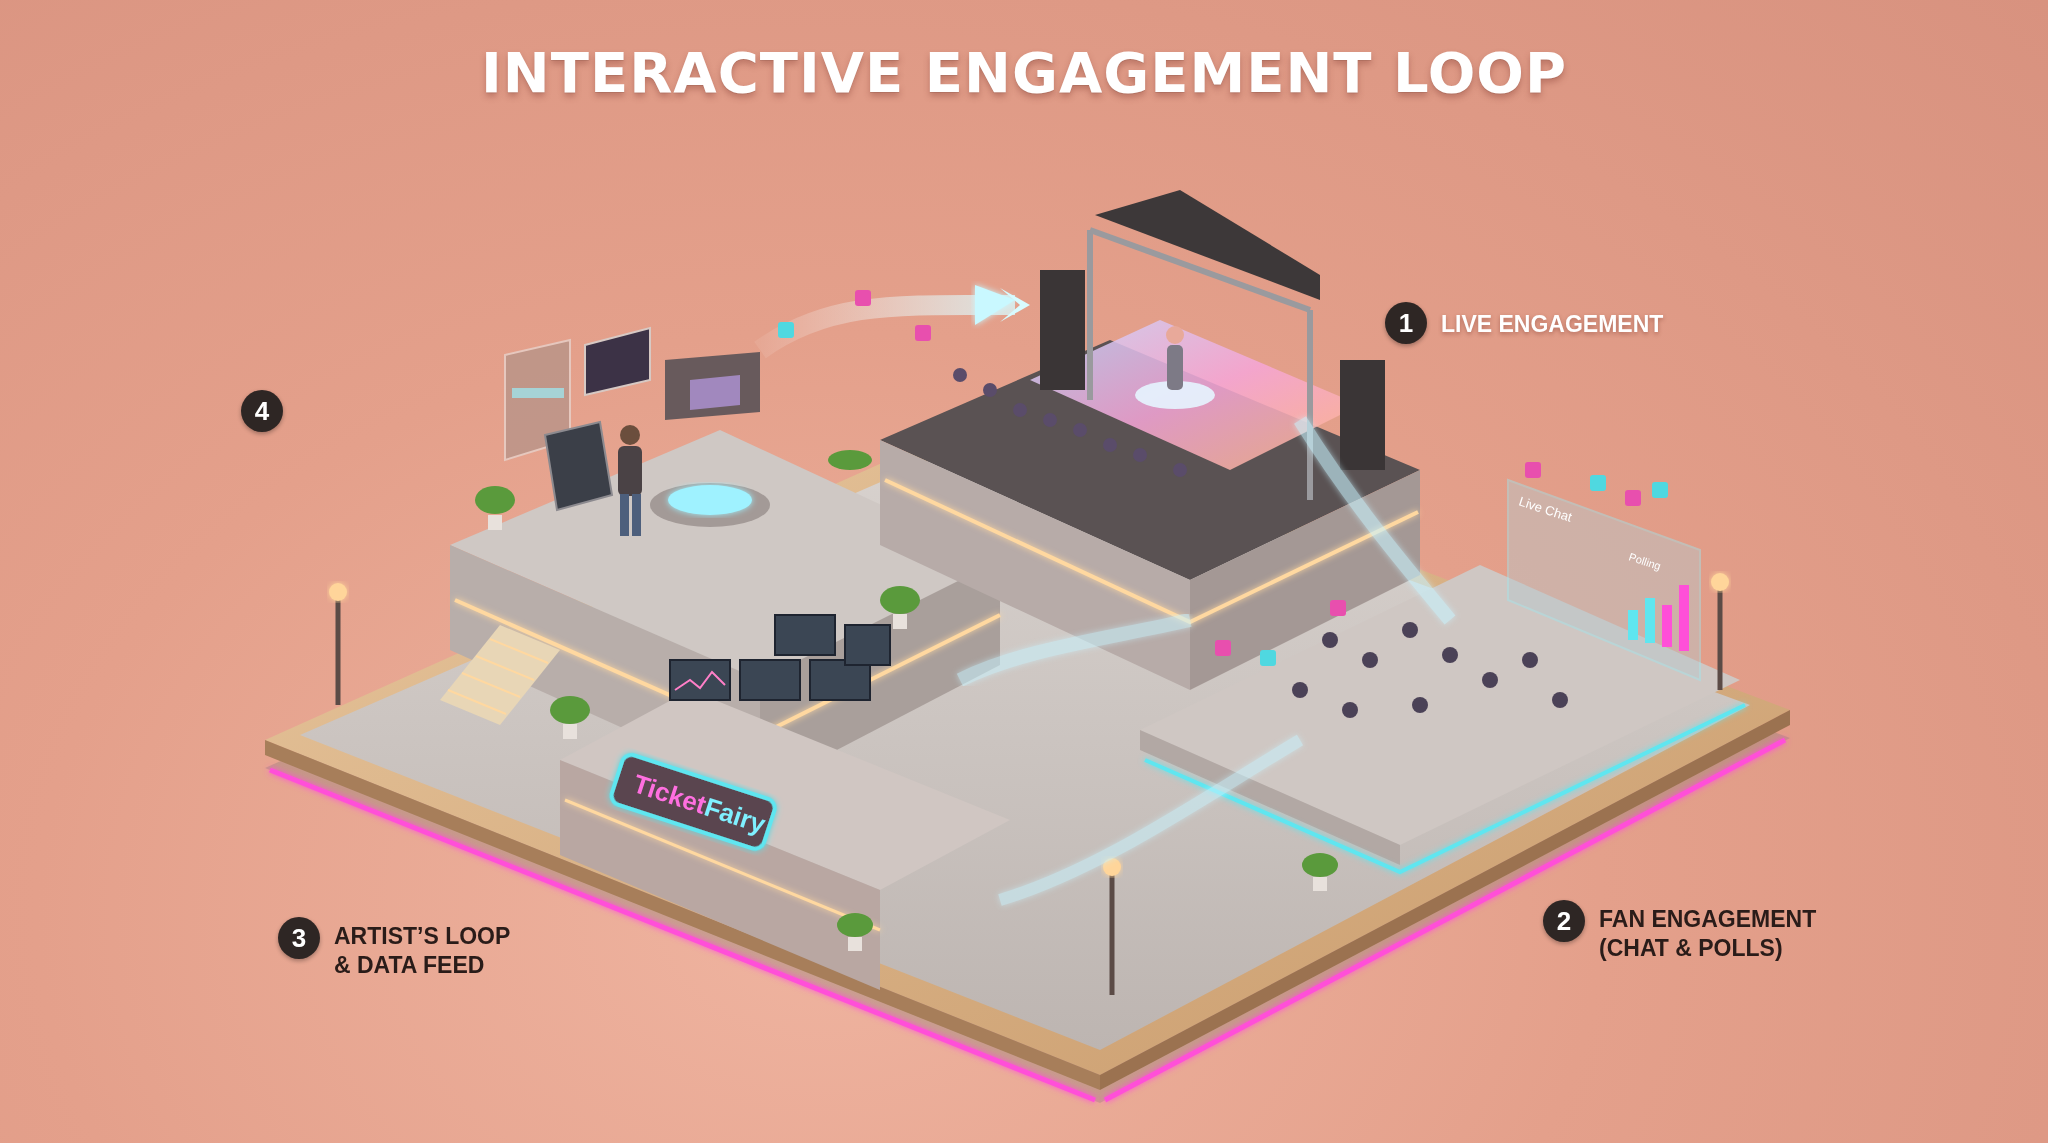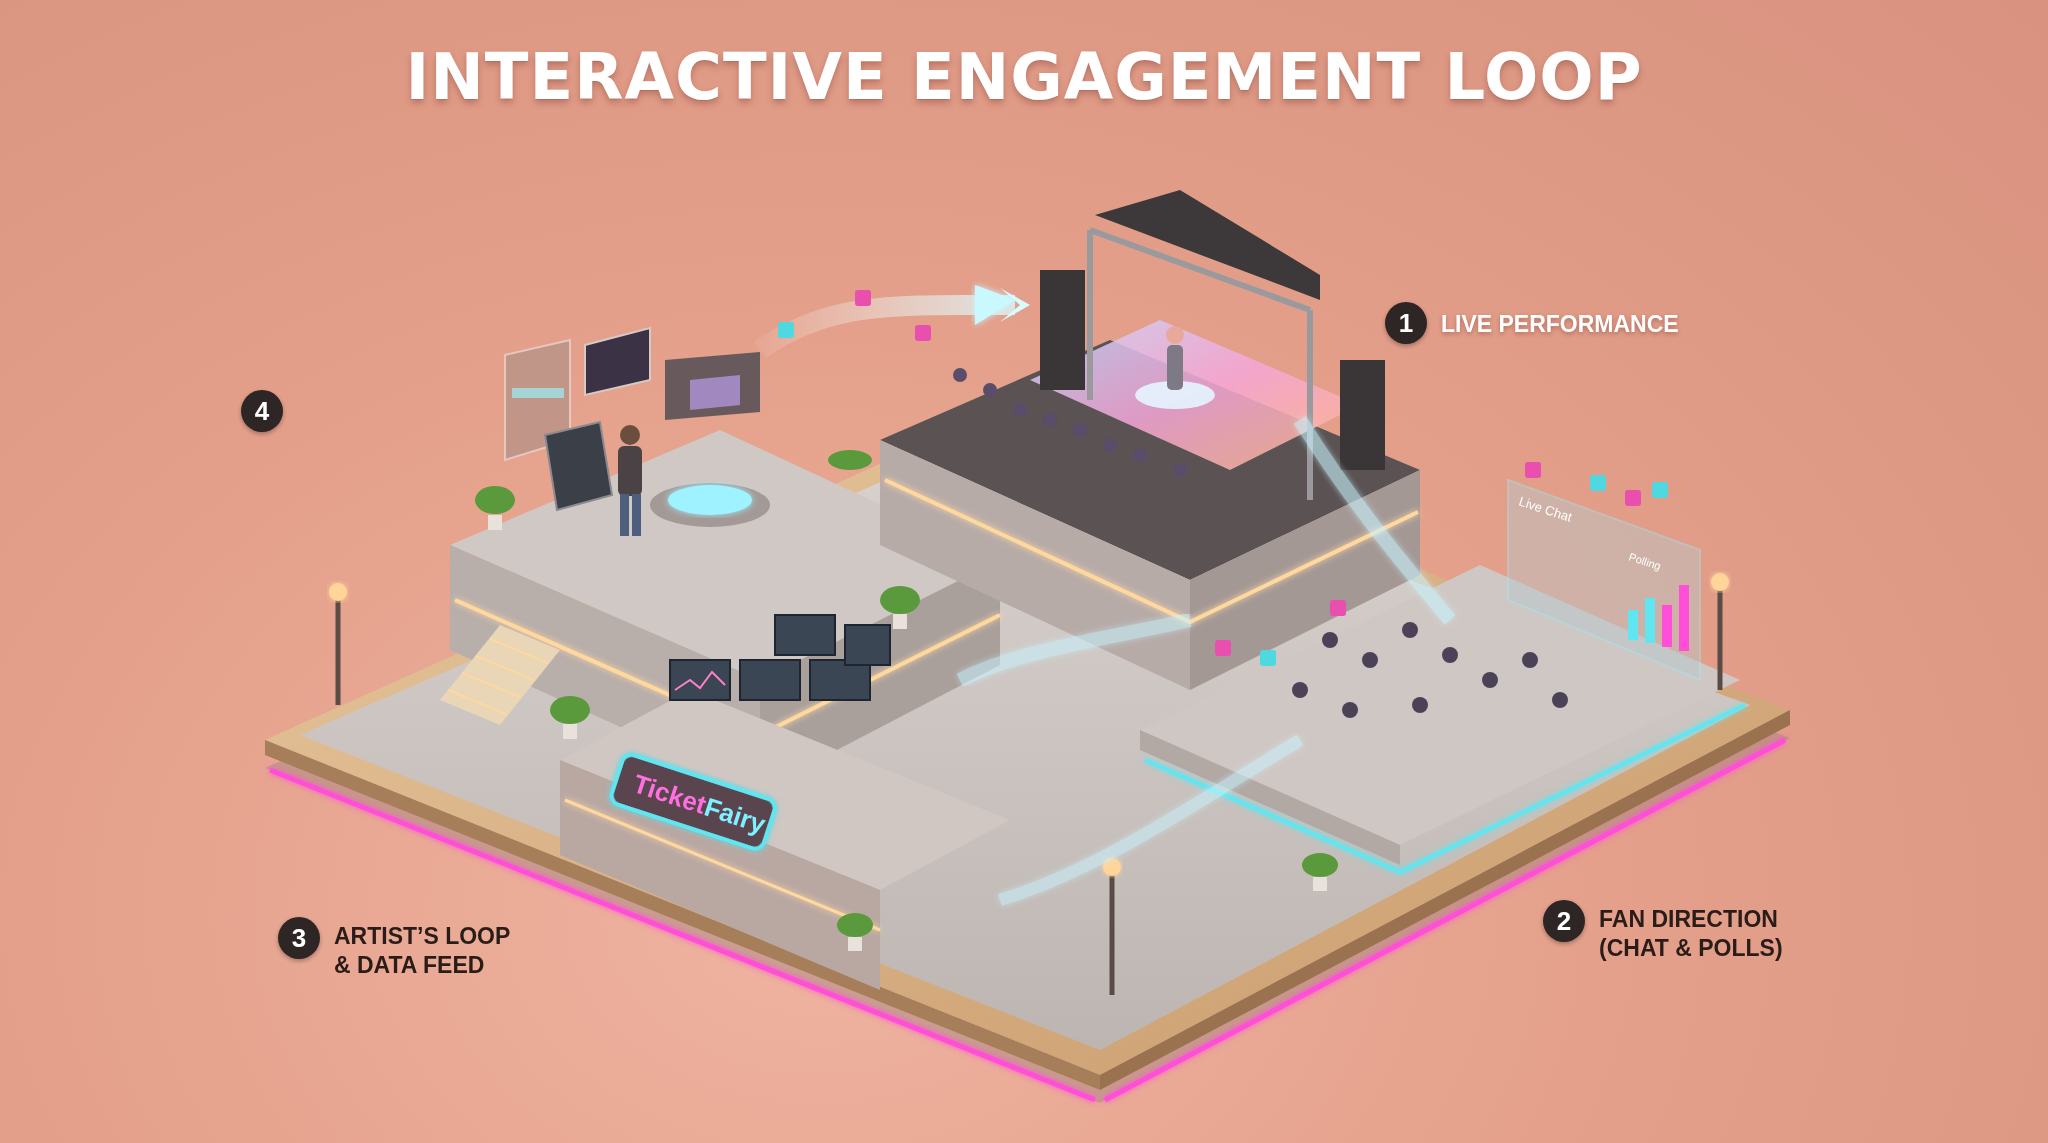--- a/index.html
+++ b/index.html
@@ -5,21 +5,21 @@
   * { box-sizing: border-box; margin: 0; padding: 0; }
   html, body { width: 2048px; height: 1143px; overflow: hidden; }
   body {
     position: relative;
     font-family: "Liberation Sans", sans-serif;
     background: radial-gradient(ellipse at 40% 80%, #efb4a0 0%, #e4a08b 45%, #d8927f 100%);
   }
   .header { position: absolute; left: 0; top: 40px; width: 2048px; text-align: center; }
   .title {
     font-family: "DejaVu Sans", sans-serif;
-    font-weight: bold; font-size: 64px; letter-spacing: 1px;
+    font-weight: bold; font-size: 56px; letter-spacing: 1px;
     color: #ffffff;
     text-shadow: 0 4px 6px rgba(120,50,40,0.35), 0 1px 0 rgba(0,0,0,0.1);
   }
   .subtitle {
     margin-top: 14px;
     font-family: "DejaVu Sans", sans-serif;
     font-size: 24px; color: #fff6f2;
     text-shadow: 0 2px 3px rgba(120,50,40,0.35);
   }
   .callout { position: absolute; display: flex; align-items: flex-start; gap: 14px; }
@@ -244,28 +244,28 @@
   </g>
 </svg>
 
 <div class="header">
   <div class="title">INTERACTIVE ENGAGEMENT LOOP</div>
 </div>
 
 <div class="callout" style="left:1385px; top:302px;">
   <div class="badge">1</div>
   <div class="callout-label light">
-    <span>LIVE PERFORMANCE</span>
+    <span>LIVE ENGAGEMENT</span>
   </div>
 </div>
 
 <div class="callout" style="left:1543px; top:900px;">
   <div class="badge">2</div>
   <div class="callout-label">
-    <span>FAN DIRECTION</span>
+    <span>FAN ENGAGEMENT</span>
     <span>(CHAT &amp; POLLS)</span>
   </div>
 </div>
 
 <div class="callout" style="left:278px; top:917px;">
   <div class="badge">3</div>
   <div class="callout-label">
     <span>ARTIST’S LOOP</span>
     <span>&amp; DATA FEED</span>
   </div>

